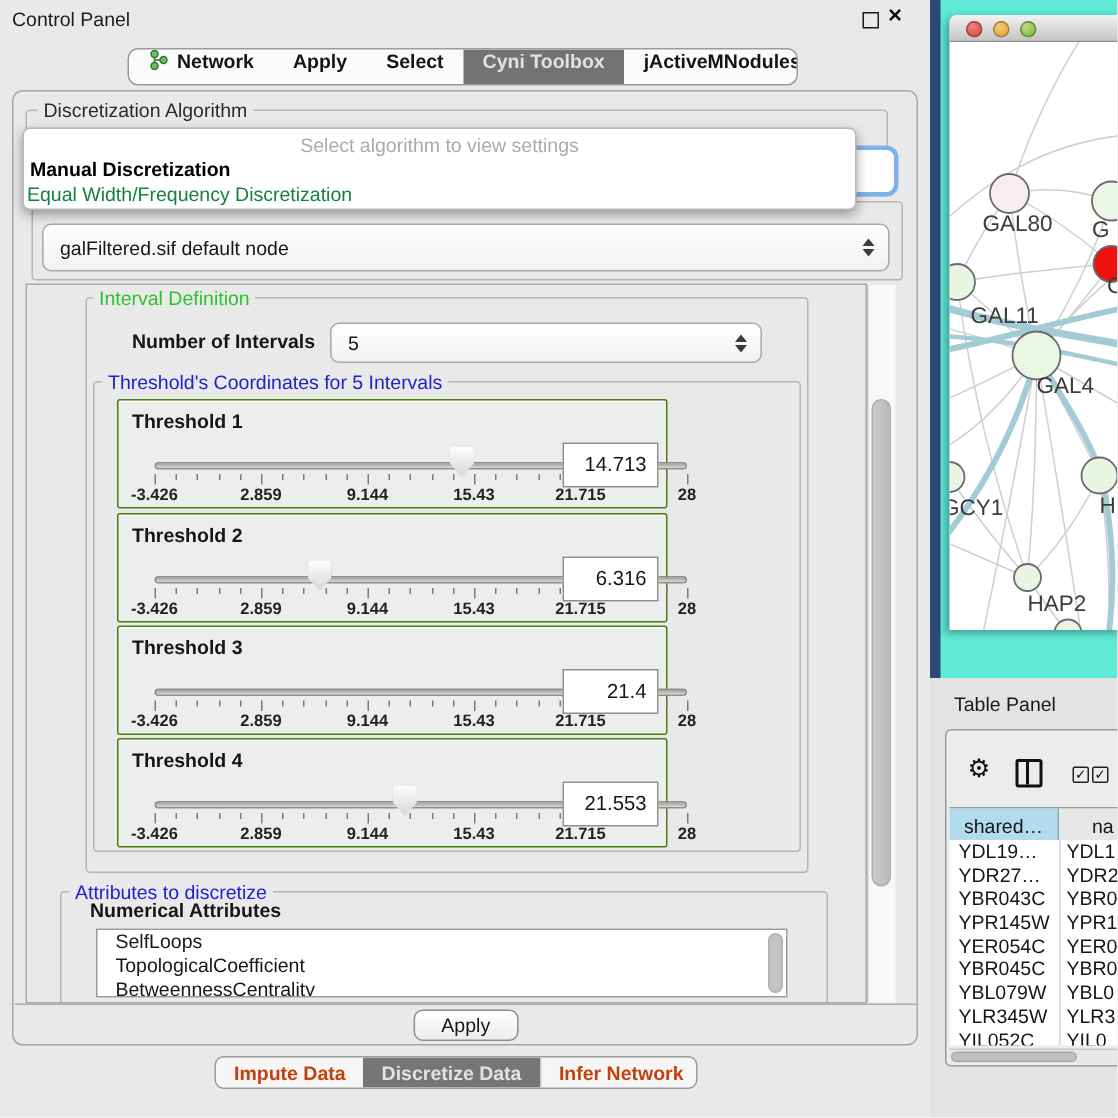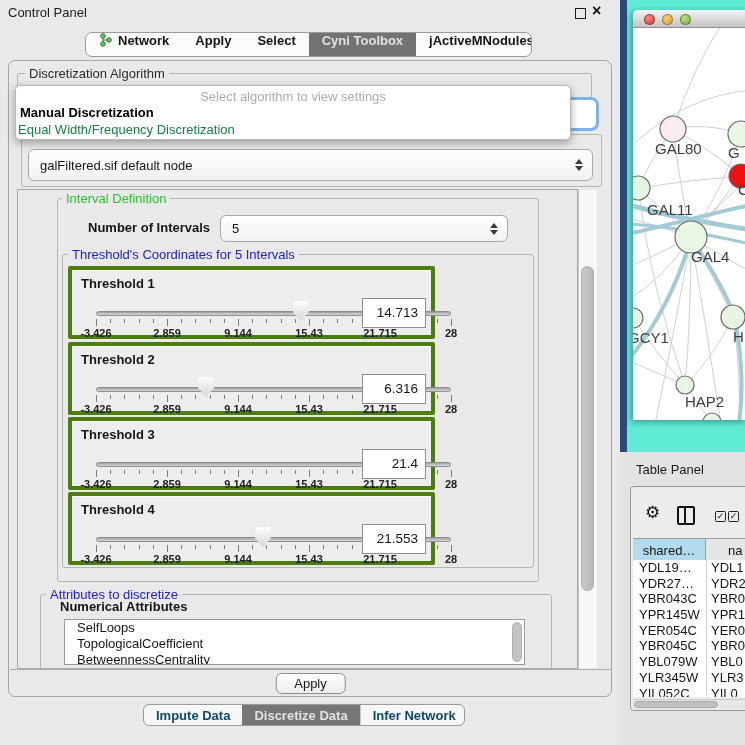--- a/index.html
+++ b/index.html
@@ -53,21 +53,21 @@
   .vscroll{left:569px;top:129px;width:19px;height:478px;background:#F8F8F8;border-left:1px solid #C8C8C8;box-sizing:border-box;}
   .vthumb{left:572px;top:205px;width:13px;height:325px;border-radius:7px;background:linear-gradient(90deg,#CACACA,#B8B8B8);border:1px solid #ACACAC;box-sizing:border-box;}
 
   .interval-group{left:39px;top:8px;width:482px;height:384px;}
   .interval-label{left:44px;top:1px;}
   .noi-label{left:70px;top:30px;font-weight:700;}
   .noi-combo{left:202px;top:25px;width:288px;height:27px;}
   .thr-group{left:44px;top:64px;width:472px;height:314px;}
   .thr-label{left:50px;top:57px;}
 
-  .threshold-box{left:50px;width:367px;height:73px;background:#EDEDED;border:4px solid #4d7c0f;
+  .threshold-box{left:60px;width:367px;height:73px;background:#EDEDED;border:1px solid #4d7c0f;
     border-radius:2px;box-sizing:border-box;box-shadow:inset 0 1px 0 #fff;}
   .th-title{left:9px;top:6px;font-weight:700;}
   .slider{left:24px;top:0;width:355px;height:73px;}
   .track{left:0;top:41px;width:355px;height:5px;border-radius:3px;background:linear-gradient(#9F9F9F,#D9D9D9);
     border:1px solid #8F8F8F;box-sizing:border-box;}
   .handle{top:31px;width:16px;height:20px;transform:translateX(-50%);
     background:linear-gradient(#FDFDFD,#D7D7D7);
     clip-path:polygon(8% 0,92% 0,100% 12%,100% 55%,50% 100%,0 55%,0 12%);
     filter:drop-shadow(0 0 1px #7a7a7a);}
   .ticks{left:0;top:49px;width:355px;height:8px;}
@@ -86,21 +86,21 @@
     box-sizing:border-box;overflow:hidden;}
   .attr-item{padding-left:12px;line-height:16px;white-space:nowrap;}
   .list-scroll{right:2px;top:2px;width:10px;height:40px;border-radius:5px;background:#C4C4C4;border:1px solid #B0B0B0;box-sizing:border-box;}
 
   .cp-footer{left:1px;top:608px;width:601px;height:28px;border-top:1px solid #ABABAB;}
   .apply-btn{left:50%;top:3px;transform:translateX(-50%);padding:2px 18px;background:linear-gradient(#FFFFFF,#ECECEC);
     border:1px solid #8D8D8D;border-radius:6px;}
 
   .bottom-tabs{left:143px;top:704px;width:322px;height:22px;display:flex;align-items:stretch;
     background:#F6F6F6;border:1px solid #9B9B9B;border-radius:6px;overflow:hidden;box-sizing:border-box;}
-  .btab{display:flex;align-items:center;padding:0 12px;font-weight:700;color:#0c4a6e;white-space:nowrap;border-left:1px solid #C9C9C9;}
+  .btab{display:flex;align-items:center;padding:0 12px;font-weight:700;color:#c2410c;white-space:nowrap;border-left:1px solid #C9C9C9;}
   .btab:first-child{border-left:none;}
   .btab.selected{background:#767676;color:#E2E2E2;border-left:none;}
 
   
   .blue-area{left:620px;top:0;width:125px;height:452px;background:#5eead4;}
   .blue-sliver{left:0;top:0;width:7px;height:452px;background:#2A4878;}
   .net-window{left:13px;top:10px;width:115px;height:410px;background:#fff;border-radius:5px 0 0 0;
     box-shadow:-2px 2px 6px rgba(0,0,20,.35);overflow:hidden;}
   .net-titlebar{left:0;top:0;width:100%;height:18px;background:linear-gradient(#F3F3F3,#C4C4C4);
     border-bottom:1px solid #8E8E8E;box-sizing:border-box;}

